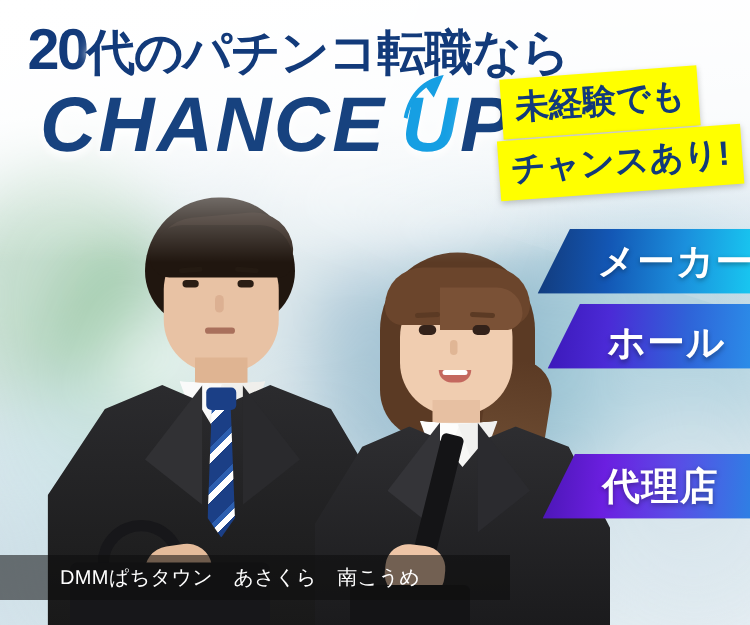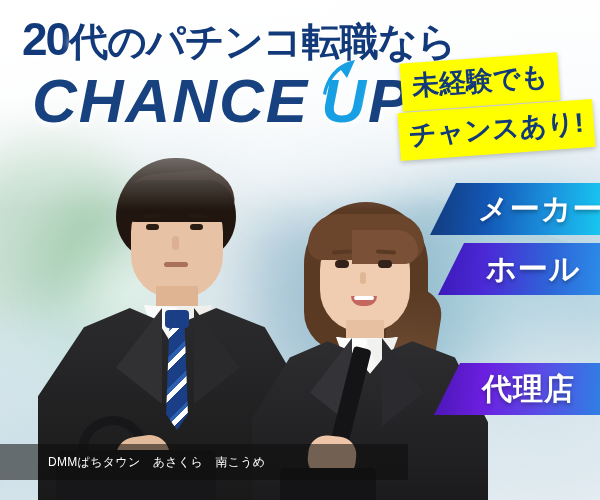--- a/index.html
+++ b/index.html
@@ -182,33 +182,33 @@
     display:flex;align-items:center;
     clip-path:polygon(26px 0,100% 0,100% 100%,0 100%);
     box-shadow:0 3px 6px rgba(0,0,0,.28);
   }
   .cat .lbl{
     color:#ffffff;font-weight:bold;font-size:30px;letter-spacing:1px;
     margin-left:48px;white-space:nowrap;
     text-shadow:0 2px 4px rgba(0,0,0,.35);
   }
   #cat0{top:183px;width:170px;background:linear-gradient(95deg,#123a7a 0%,#1357b5 34%,#1b8fdc 68%,#18c6f0 100%);}
-  #cat1{top:243px;width:162px;background:linear-gradient(95deg,#3b18b8 0%,#4b2ad6 30%,#2f63d8 68%,#2b8ce8 100%);}
+  #cat1{top:243px;width:162px;background:linear-gradient(95deg,#3b18b8 0%,#4b2ad6 30%,#2f63d8 68%,#2b8ce8 100%);align-items:flex-end;}
   #cat2{top:303px;width:182px;background:linear-gradient(95deg,#0e3a86 0%,#1156b4 32%,#1484d6 66%,#14b8ee 100%);}
   #cat3{top:363px;width:166px;background:linear-gradient(95deg,#4a16b4 0%,#6b1fe0 30%,#5b4ae6 62%,#2f7fe4 100%);}
   #cat4{top:423px;width:178px;background:linear-gradient(95deg,#0f5fd0 0%,#1683e4 38%,#12b4f2 70%,#16d8fb 100%);}
 
   
   #caption{
     position:absolute;left:0;bottom:20px;width:408px;height:36px;
     background:rgba(12,12,12,.55);
     display:flex;align-items:center;
   }
   #caption .txt{
-    color:#ffffff;font-size:12px;margin-left:48px;white-space:nowrap;
+    color:#ffffff;font-size:16px;margin-left:48px;white-space:nowrap;
     letter-spacing:.3px;
   }
 </style>
 </head>
 <body>
 
 <div id="banner">
 
   <div class="bg-base"></div>
   <div class="bg-bokeh">

